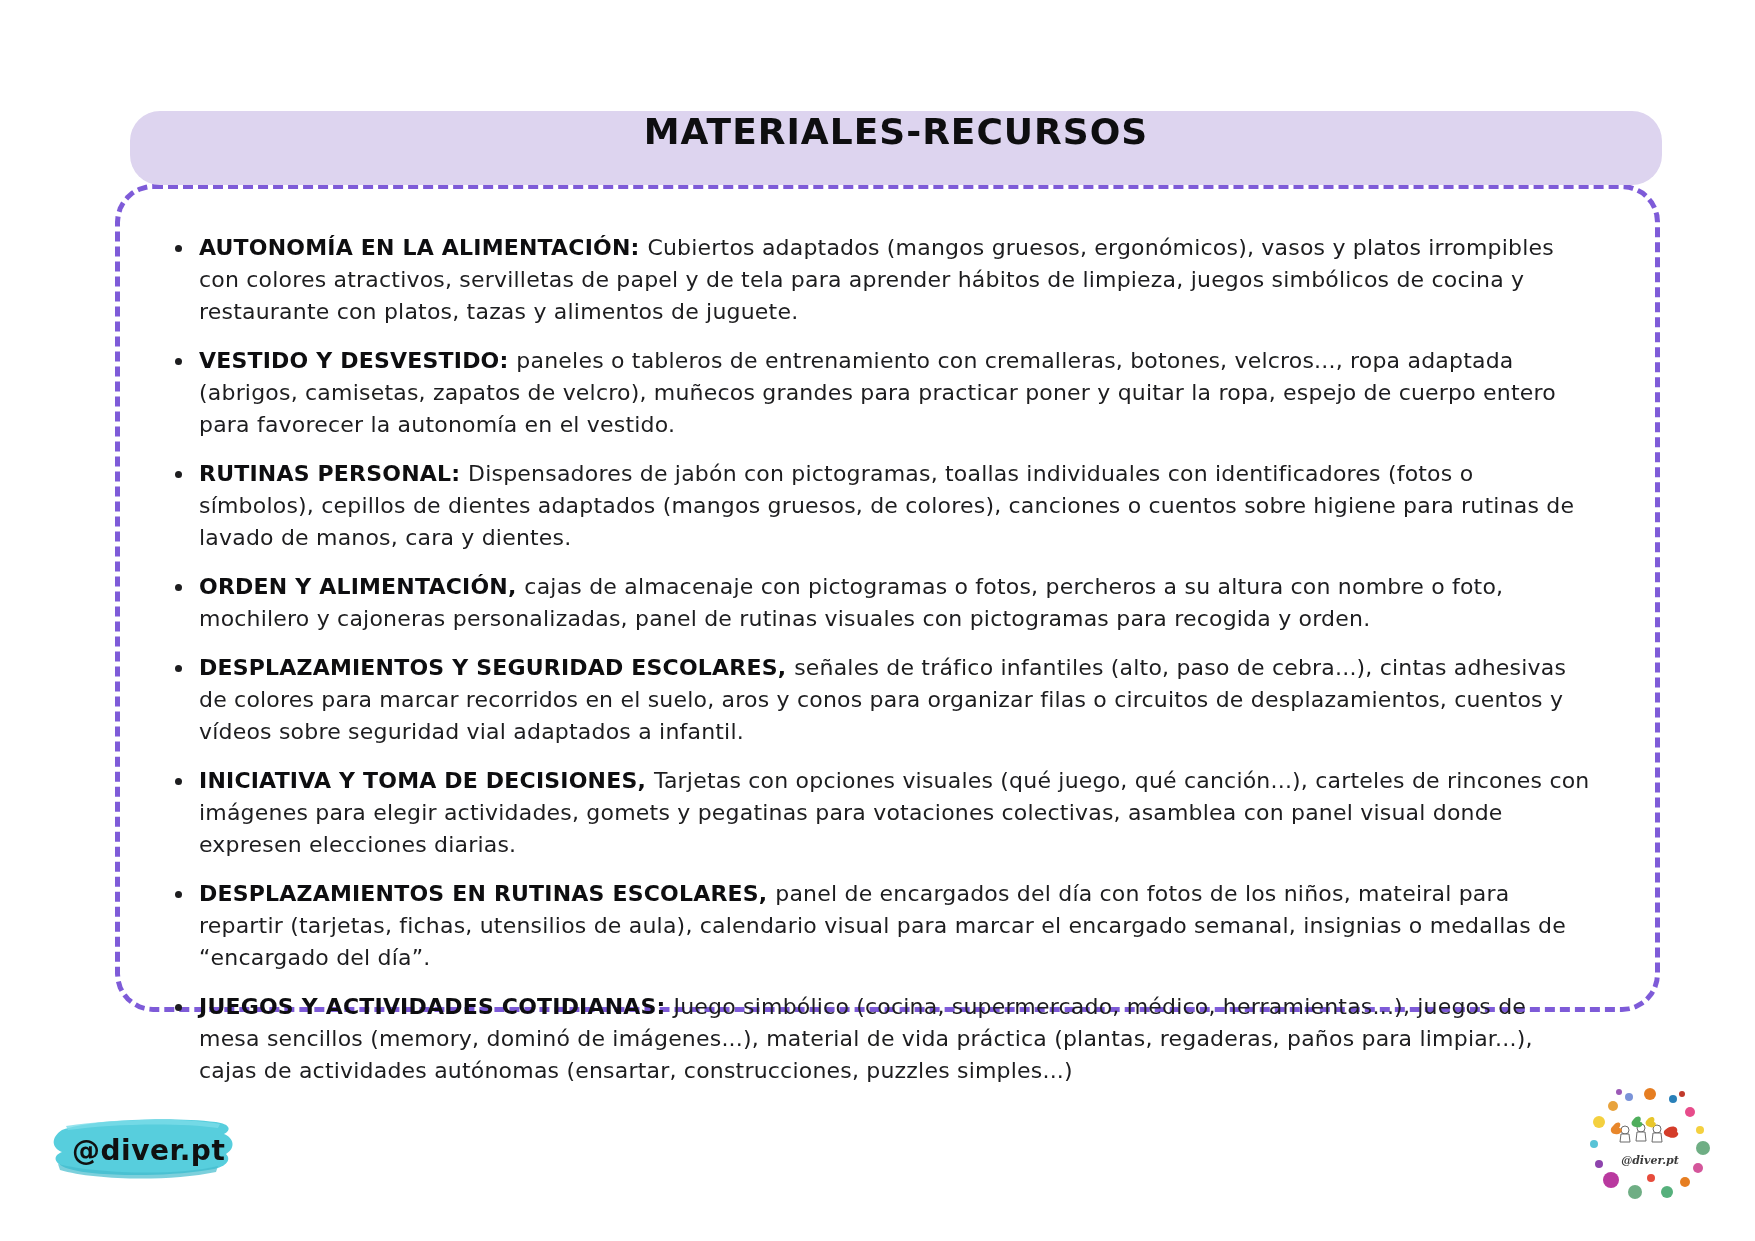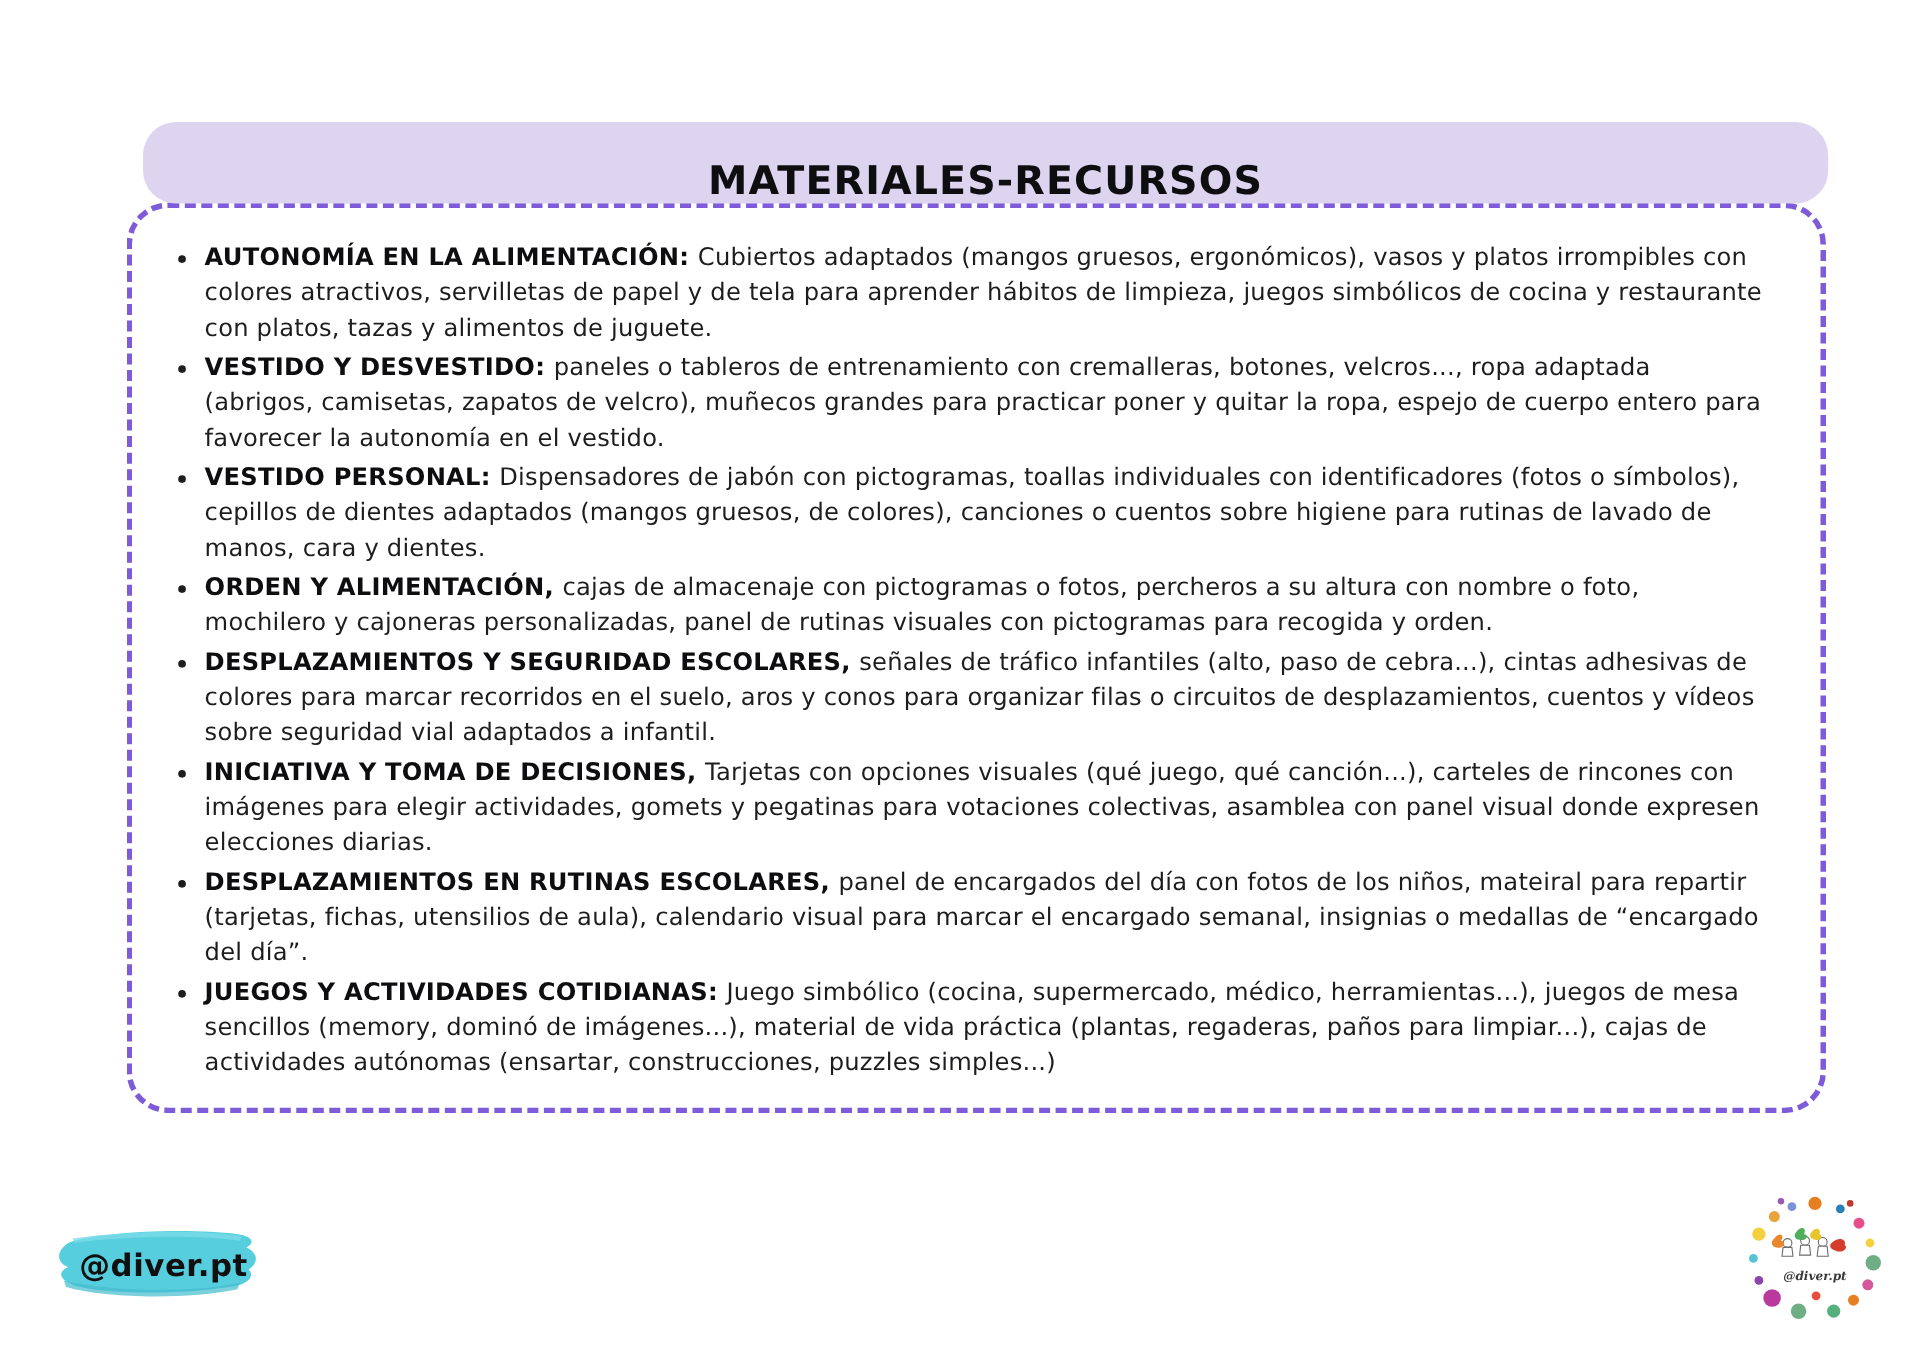--- a/index.html
+++ b/index.html
@@ -4,37 +4,37 @@
 <style>
   html,body{margin:0;padding:0;}
   body{
     width:1755px;height:1241px;position:relative;background:#ffffff;
     font-family:"DejaVu Sans","Liberation Sans",sans-serif;color:#1d1d1f;
     overflow:hidden;
   }
   .banner{
     position:absolute;left:130px;top:111px;width:1532px;height:74px;
     background:#ddd4ef;border-radius:30px;
-    display:flex;align-items:flex-end;justify-content:center;z-index:2;
+    display:flex;align-items:flex-start;justify-content:center;z-index:2;
   }
   .banner h1{
     margin:0;font-size:36px;font-weight:800;letter-spacing:1px;color:#0e0e10;
   }
   .panel{
     position:absolute;left:115px;top:184px;width:1545px;height:828px;
     box-sizing:border-box;border:5px dashed #7e5bd8;border-radius:38px;
     background:#ffffff;z-index:1;
   }
   .panel-inner{
     box-sizing:border-box;width:100%;height:100%;
     padding:26px 48px 18px 36px;
   }
   ul.res-list{list-style:none;margin:0;padding:0;}
   ul.res-list li{
-    position:relative;padding-left:26px;margin:4px;
+    position:relative;padding-left:26px;margin:17px;
   }
   .bullet{
     position:absolute;left:2px;top:13px;width:7px;height:7px;border-radius:50%;
     background:#1d1d1f;display:block;
   }
   li p{
     margin:0;font-size:22px;line-height:32px;letter-spacing:0.2px;
     color:#1d1d1f;
   }
   li p b{font-weight:800;color:#0e0e10;}
@@ -70,21 +70,21 @@
     <p><b class="item-heading">AUTONOMÍA EN LA ALIMENTACIÓN: </b><span class="item-desc">Cubiertos adaptados (mangos gruesos, ergonómicos), vasos y platos irrompibles con colores atractivos, servilletas de papel y de tela para aprender hábitos de limpieza, juegos simbólicos de cocina y restaurante con platos, tazas y alimentos de juguete.</span></p>
   </li>
 
   <li>
     <span class="bullet"></span>
     <p><b class="item-heading">VESTIDO Y DESVESTIDO: </b><span class="item-desc">paneles o tableros de entrenamiento con cremalleras, botones, velcros..., ropa adaptada (abrigos, camisetas, zapatos de velcro), muñecos grandes para practicar poner y quitar la ropa, espejo de cuerpo entero para favorecer la autonomía en el vestido.</span></p>
   </li>
 
   <li>
     <span class="bullet"></span>
-    <p><b class="item-heading">VESTIDO PERSONAL: </b><span class="item-desc">Dispensadores de jabón con pictogramas, toallas individuales con identificadores (fotos o símbolos), cepillos de dientes adaptados (mangos gruesos, de colores), canciones o cuentos sobre higiene para rutinas de lavado de manos, cara y dientes.</span></p>
+    <p><b class="item-heading">RUTINAS PERSONAL: </b><span class="item-desc">Dispensadores de jabón con pictogramas, toallas individuales con identificadores (fotos o símbolos), cepillos de dientes adaptados (mangos gruesos, de colores), canciones o cuentos sobre higiene para rutinas de lavado de manos, cara y dientes.</span></p>
   </li>
 
   <li>
     <span class="bullet"></span>
     <p><b class="item-heading">ORDEN Y ALIMENTACIÓN, </b><span class="item-desc">cajas de almacenaje con pictogramas o fotos, percheros a su altura con nombre o foto, mochilero y cajoneras personalizadas, panel de rutinas visuales con pictogramas para recogida y orden.</span></p>
   </li>
 
   <li>
     <span class="bullet"></span>
     <p><b class="item-heading">DESPLAZAMIENTOS Y SEGURIDAD ESCOLARES, </b><span class="item-desc">señales de tráfico infantiles (alto, paso de cebra...), cintas adhesivas de colores para marcar recorridos en el suelo, aros y conos para organizar filas o circuitos de desplazamientos, cuentos y vídeos sobre seguridad vial adaptados a infantil.</span></p>

